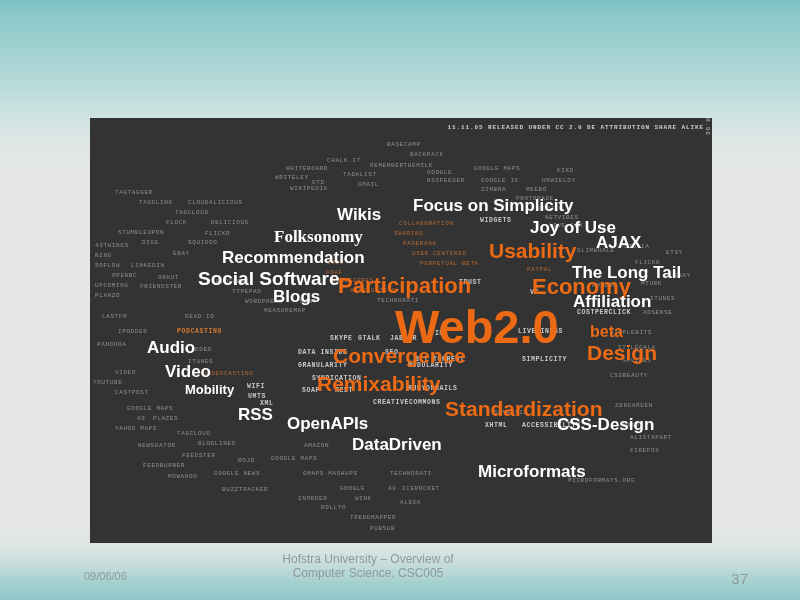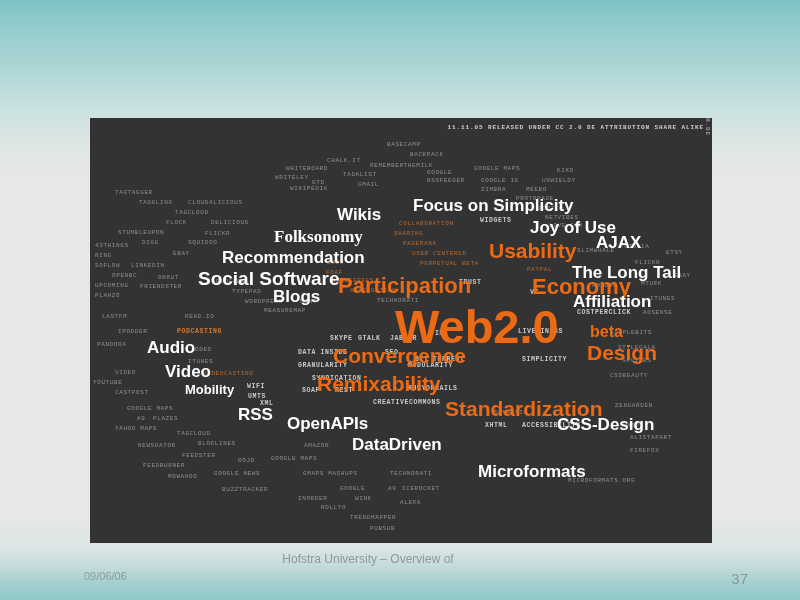--- a/index.html
+++ b/index.html
@@ -271,17 +271,18 @@
       <div class="w big" style="left: 197px; top: 297px; font-size: 17px;">OpenAPIs</div>
       <div class="w big" style="left: 262px; top: 318px; font-size: 17px;">DataDriven</div>
       <div class="w big" style="left: 467px; top: 298px; font-size: 17px;">CSS-Design</div>
       <div class="w big" style="left: 388px; top: 345px; font-size: 17px;">Microformats</div>
     </div>
 
   <div id="footer">
     <div id="f-date">09/06/06</div>
     <div id="f-center">
       <div>Hofstra University – Overview of</div>
+      <div>Computer Science, CSC005</div>
     </div>
     <div id="f-page">37</div>
   </div>
 
 </div>
 
 </body></html>

